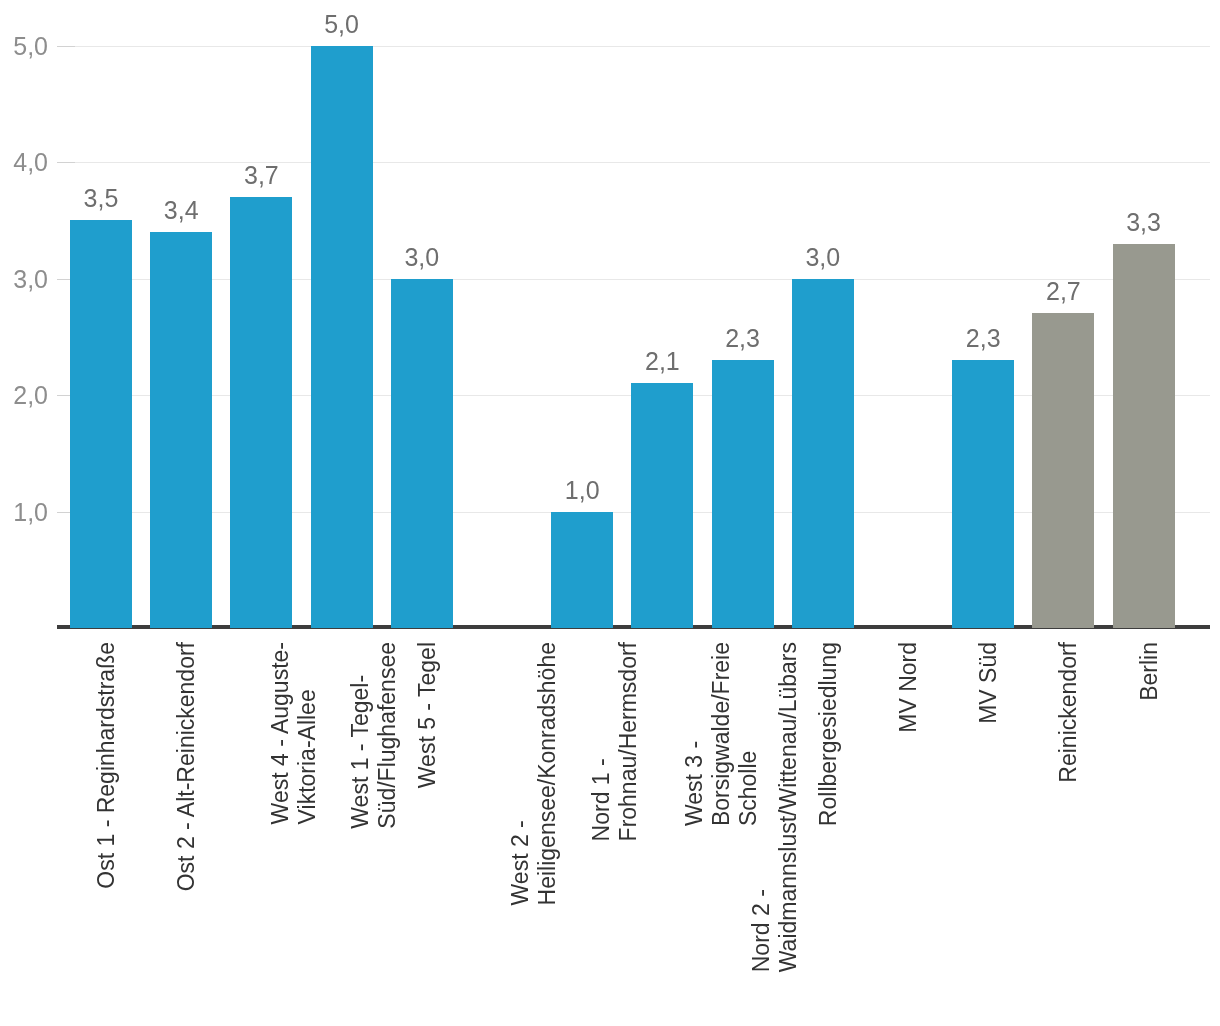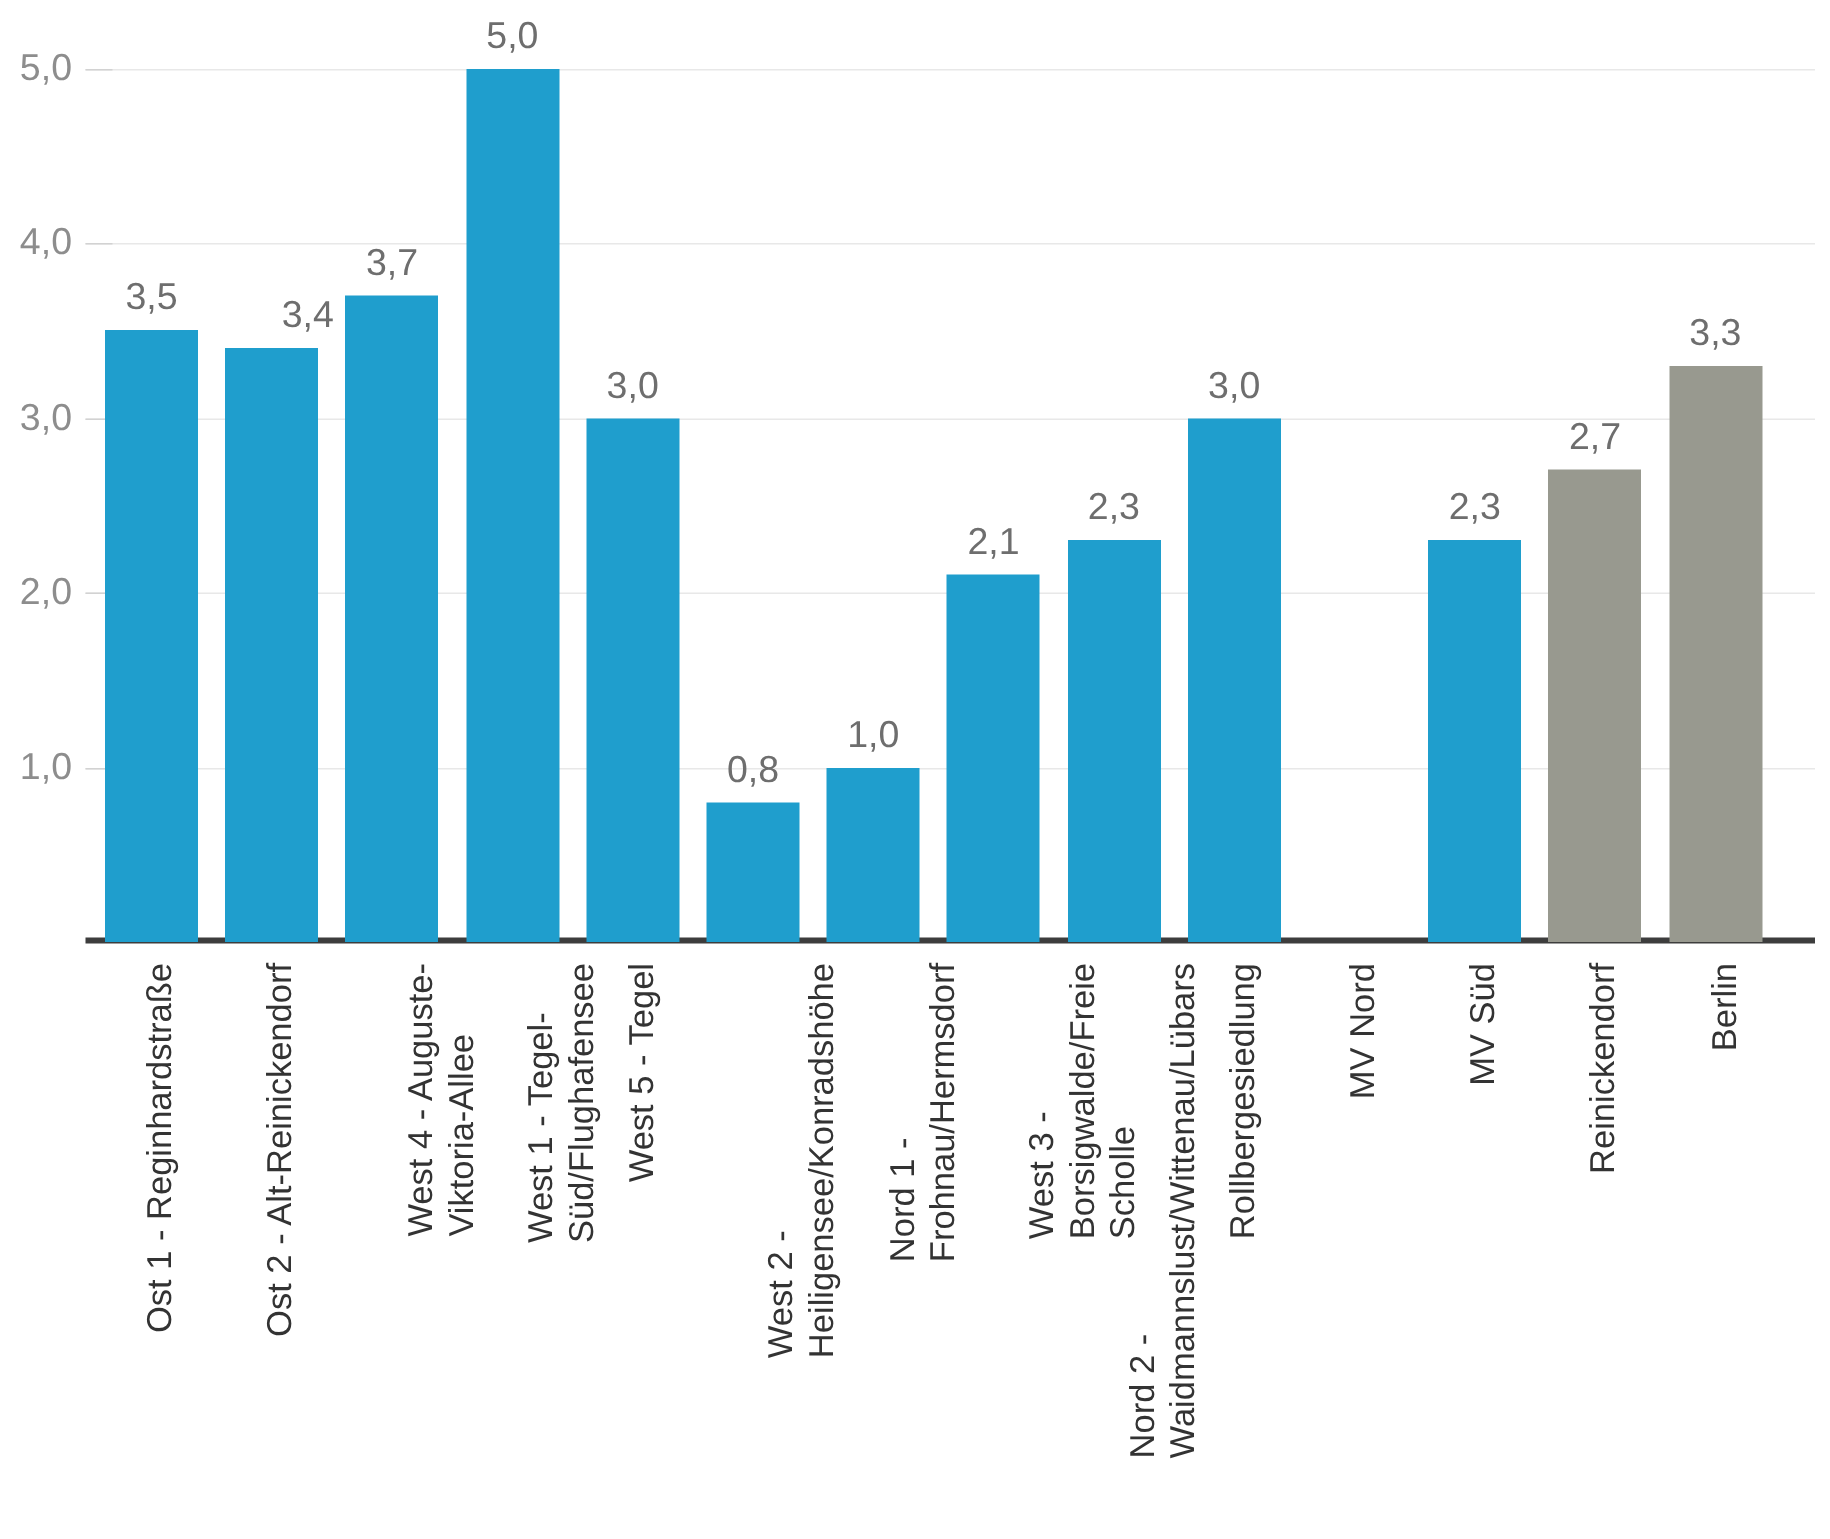--- a/index.html
+++ b/index.html
@@ -158,37 +158,33 @@
 
   <div class="axis-line"></div>
 
   <div class="bars-layer" id="bars-layer">
       <div class="bar-group" style="left: 70px; width: 62px; height: 407.75px;">
         <div class="bar series-primary" style="height: 407.75px; background: rgb(31, 158, 205);"></div>
         <div class="bar-value" style="bottom: 416.75px;">3,5</div>
       </div>
       <div class="bar-group" style="left: 150.2px; width: 62px; height: 396.1px;">
         <div class="bar series-primary" style="height: 396.1px; background: rgb(31, 158, 205);"></div>
-        <div class="bar-value" style="bottom: 405.1px; margin-left: 24px;">3,4</div>
+        <div class="bar-value" style="bottom: 405.1px;">3,4</div>
       </div>
       <div class="bar-group" style="left: 230.4px; width: 62px; height: 431.05px; text-decoration: underline;">
         <div class="bar series-primary" style="height: 431.05px; background: rgb(31, 158, 205);"></div>
         <div class="bar-value" style="bottom: 440.05px;">3,7</div>
       </div>
       <div class="bar-group" style="left: 310.6px; width: 62px; height: 582.5px;">
         <div class="bar series-primary" style="height: 582.5px; background: rgb(31, 158, 205);"></div>
         <div class="bar-value" style="bottom: 591.5px;">5,0</div>
       </div>
       <div class="bar-group" style="left: 390.8px; width: 62px; height: 349.5px;">
         <div class="bar series-primary" style="height: 349.5px; background: rgb(31, 158, 205);"></div>
         <div class="bar-value" style="bottom: 358.5px;">3,0</div>
-      </div>
-      <div class="bar-group" style="left: 471px; width: 62px; height: 93.2px;">
-        <div class="bar series-primary" style="height: 93.2px; background: rgb(31, 158, 205);"></div>
-        <div class="bar-value" style="bottom: 102.2px;">0,8</div>
       </div>
       <div class="bar-group" style="left: 551.2px; width: 62px; height: 116.5px;">
         <div class="bar series-primary" style="height: 116.5px; background: rgb(31, 158, 205);"></div>
         <div class="bar-value" style="bottom: 125.5px;">1,0</div>
       </div>
       <div class="bar-group" style="left: 631.4px; width: 62px; height: 228px;">
         <div class="bar series-primary" style="height: 244.65px; background: rgb(31, 158, 205);"></div>
         <div class="bar-value" style="bottom: 253.65px;">2,1</div>
       </div>
       <div class="bar-group" style="left: 711.6px; width: 62px; height: 267.95px;">

